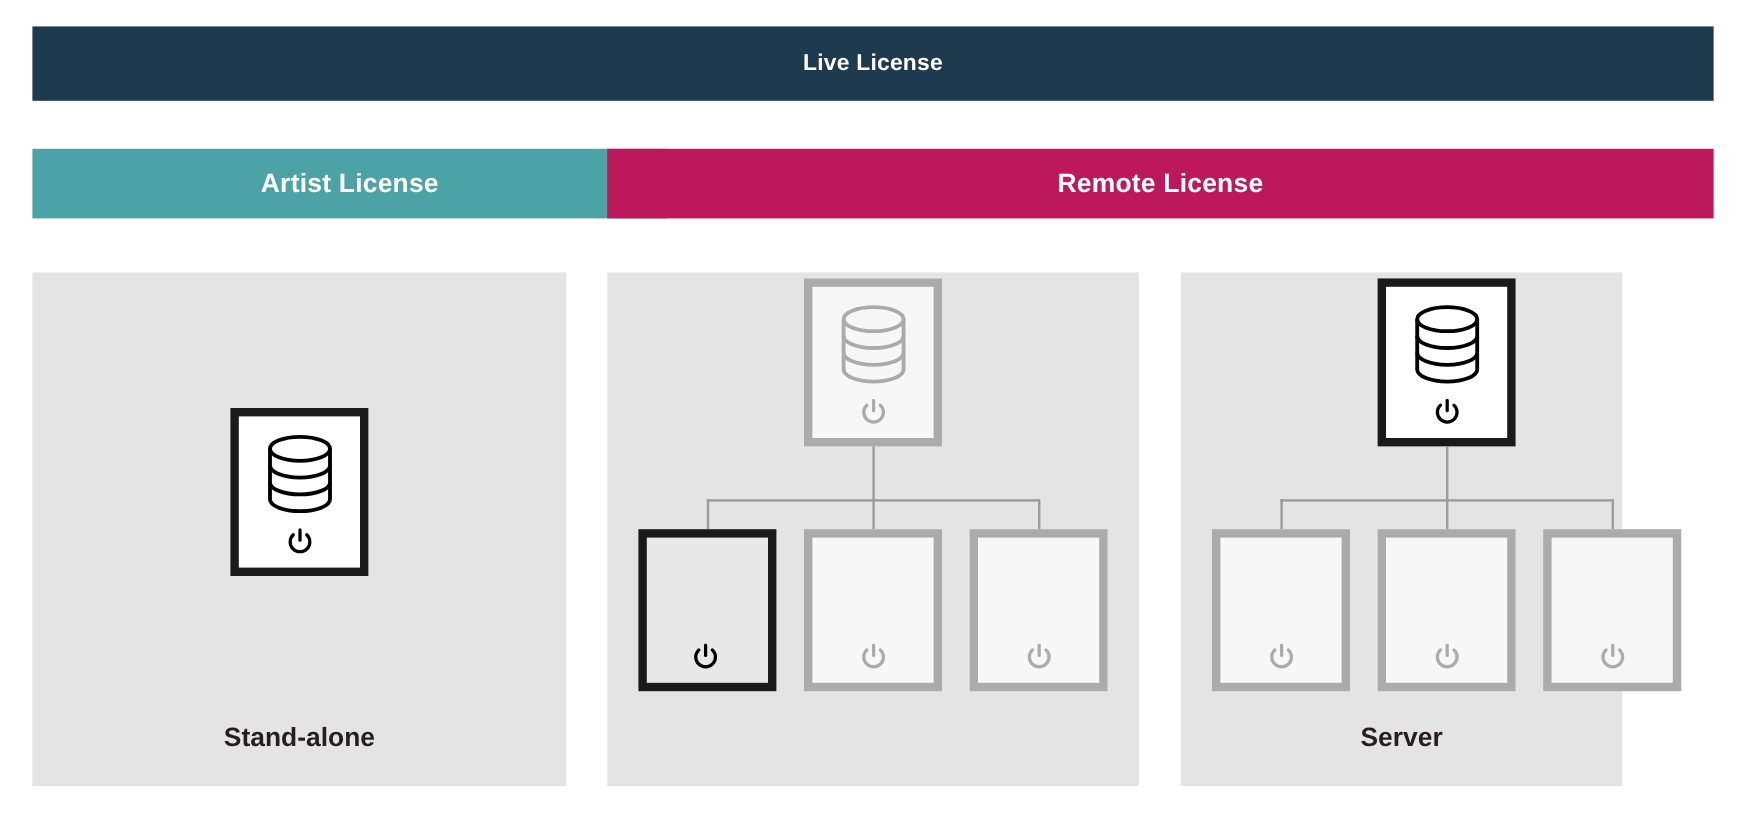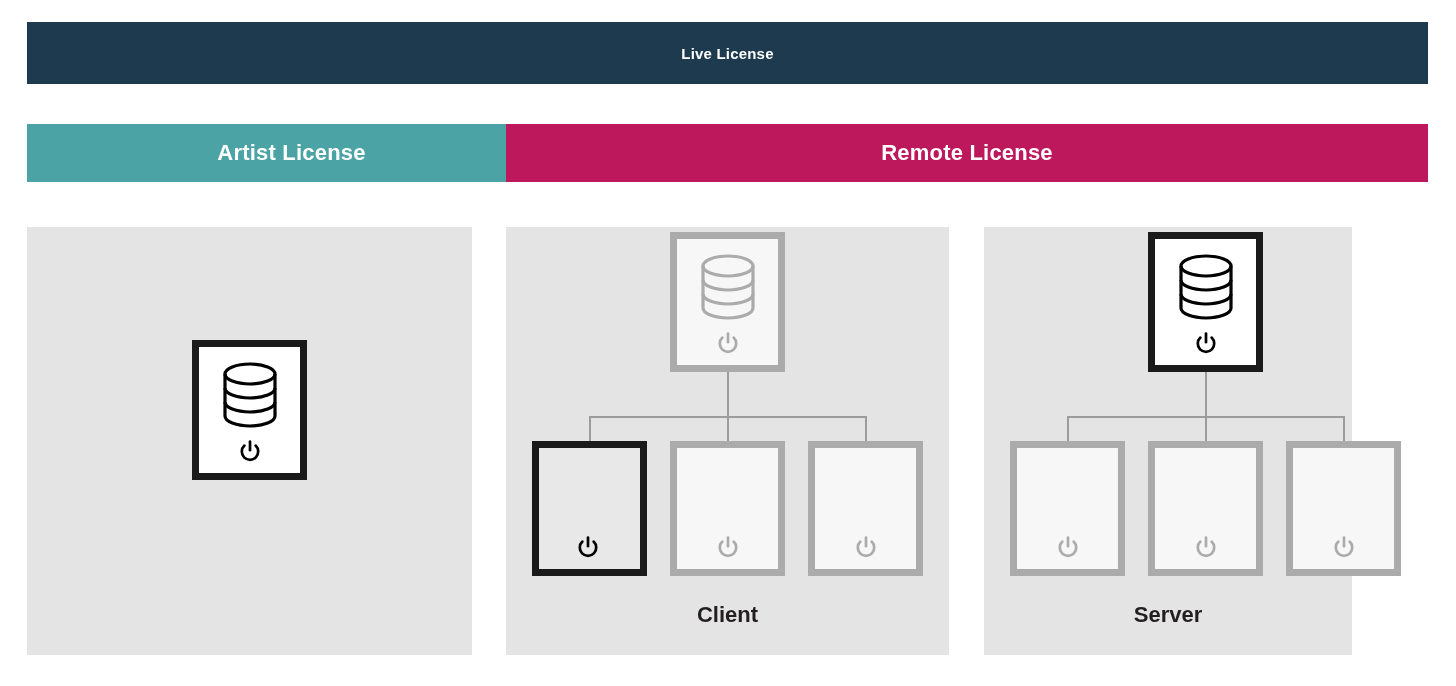--- a/index.html
+++ b/index.html
@@ -22,21 +22,21 @@
     top: 22px;
     width: 1401px;
     height: 62px;
     background: #1D3A4F;
     display: flex;
     align-items: center;
     justify-content: center;
   }
   .banner-label {
     color: #ffffff;
-    font-size: 15px;
+    font-size: 19px;
     font-weight: bold;
     letter-spacing: 0.2px;
   }
 
   
   .catbar {
     position: absolute;
     top: 124px;
     height: 58px;
     display: flex;
@@ -158,20 +158,21 @@
       </svg>
     </span>
     <span class="node-power">
       <svg width="22" height="23" viewBox="0 0 22 23">
         <path d="M5.4 5.6 A8.2 8.2 0 1 0 16.6 5.6" fill="none" stroke="#000" stroke-width="2.7" stroke-linecap="round"></path>
         <line x1="11" y1="1.6" x2="11" y2="10.2" stroke="#000" stroke-width="2.7" stroke-linecap="round"></line>
       </svg>
     </span>
   </div>
 
+  <div class="panel-title">Stand-alone</div>
 </div>
 
 <div class="panel panel-client">
 
   <div class="node node-server idle" style="left:164px; top:5px;">
     <span class="node-db">
       <svg width="60" height="68" viewBox="0 0 60 68">
         <ellipse cx="30" cy="13" rx="25" ry="10" fill="none" stroke="#ABABAB" stroke-width="3.2"></ellipse>
         <path d="M5 13 V55 A25 10 0 0 0 55 55 V13" fill="none" stroke="#ABABAB" stroke-width="3.2"></path>
         <path d="M5 27 A25 10 0 0 0 55 27" fill="none" stroke="#ABABAB" stroke-width="3.2"></path>
@@ -212,21 +213,20 @@
 
   <div class="node node-client idle" style="left:302px; top:214px;">
     <span class="node-power">
       <svg width="22" height="23" viewBox="0 0 22 23">
         <path d="M5.4 5.6 A8.2 8.2 0 1 0 16.6 5.6" fill="none" stroke="#ABABAB" stroke-width="2.7" stroke-linecap="round"></path>
         <line x1="11" y1="1.6" x2="11" y2="10.2" stroke="#ABABAB" stroke-width="2.7" stroke-linecap="round"></line>
       </svg>
     </span>
   </div>
 
-  <div class="panel-title">Client</div>
 </div>
 
 <div class="panel panel-server">
 
   <div class="node node-server active" style="left:164px; top:5px;">
     <span class="node-db">
       <svg width="60" height="68" viewBox="0 0 60 68">
         <ellipse cx="30" cy="13" rx="25" ry="10" fill="none" stroke="#000" stroke-width="3.2"></ellipse>
         <path d="M5 13 V55 A25 10 0 0 0 55 55 V13" fill="none" stroke="#000" stroke-width="3.2"></path>
         <path d="M5 27 A25 10 0 0 0 55 27" fill="none" stroke="#000" stroke-width="3.2"></path>

